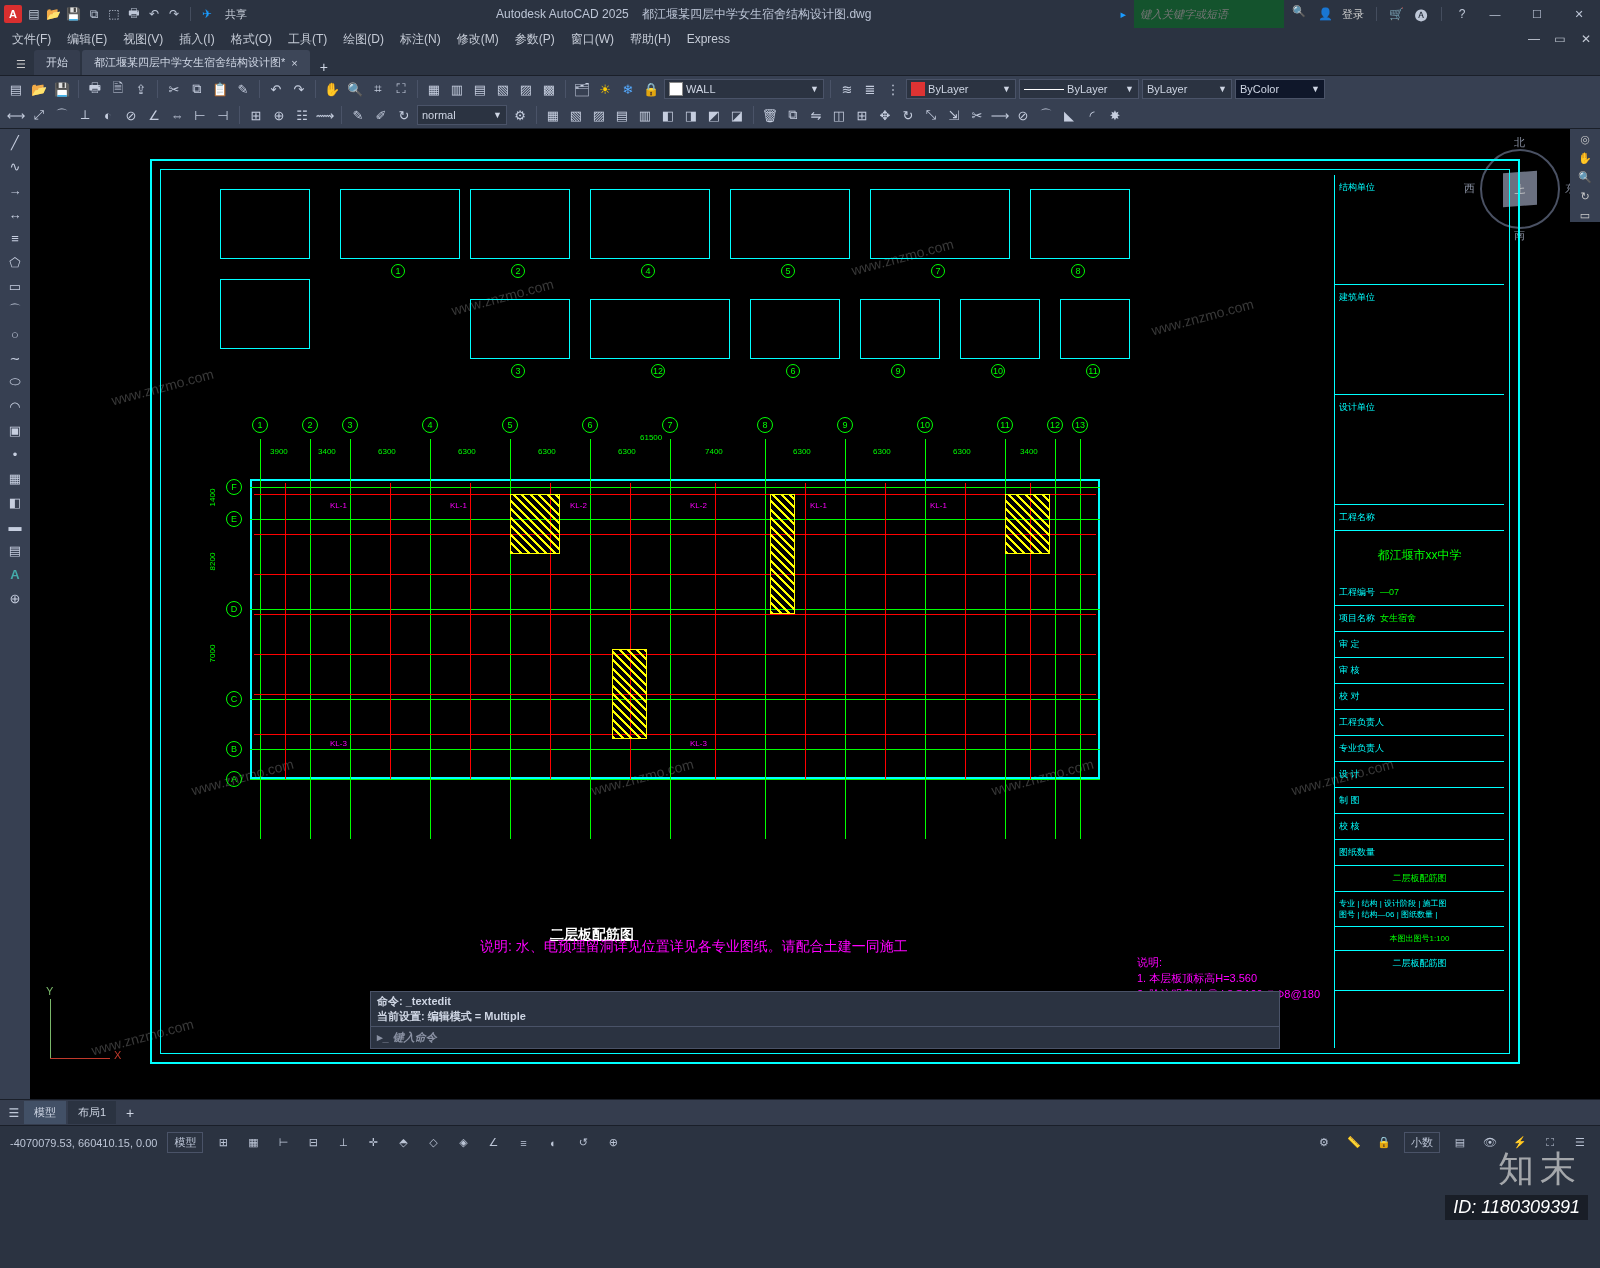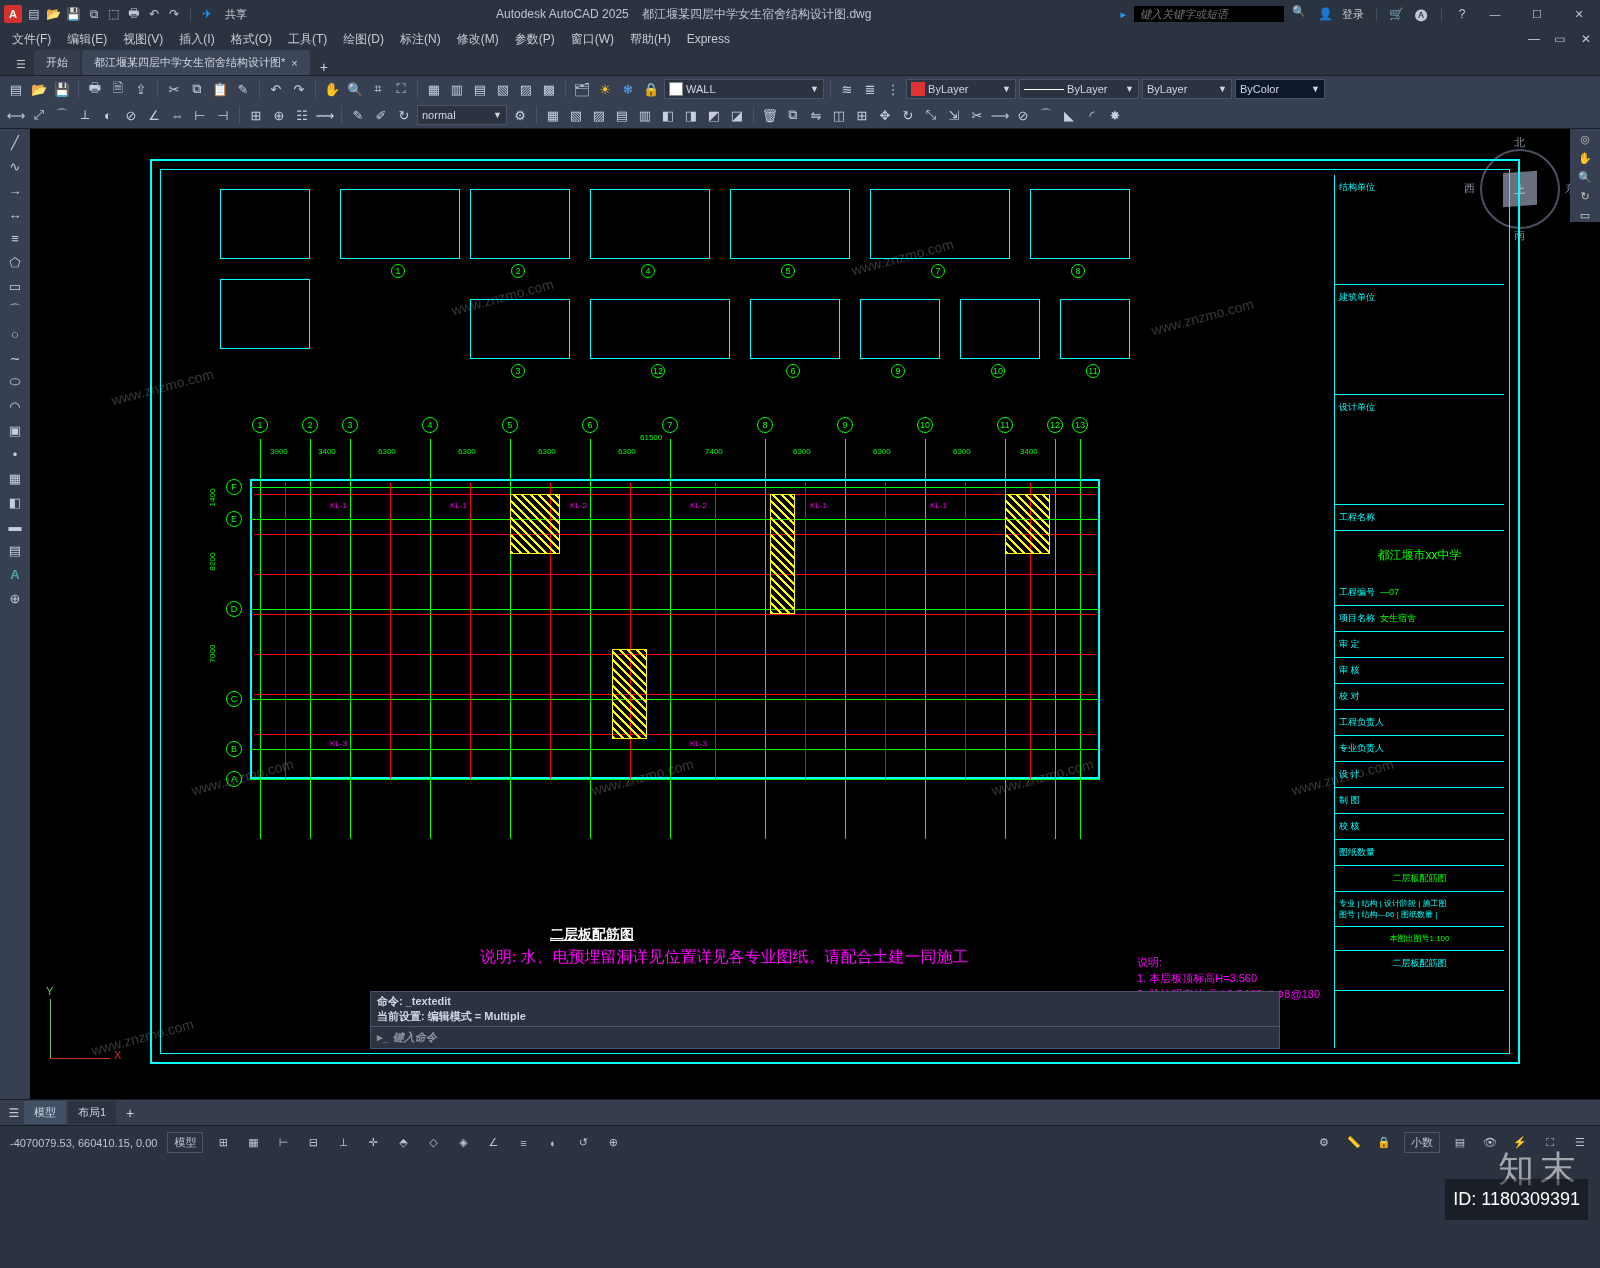--- a/index.html
+++ b/index.html
@@ -4,21 +4,21 @@
 <style>
   * { margin:0; padding:0; box-sizing:border-box; font-family:"Microsoft YaHei",Arial,sans-serif; }
   body { background:#2b3341; color:#ccc; width:1600px; height:1268px; overflow:hidden; position:relative; font-size:11px; }
   .titlebar { height:28px; background:#2b3341; display:flex; align-items:center; padding:0 4px; gap:4px; }
   .app-badge { width:18px; height:18px; background:#d82f2f; color:#fff; font-weight:bold; display:flex; align-items:center; justify-content:center; font-size:11px; border-radius:2px; }
   .tb-ico { width:16px; height:16px; color:#bfc8d8; display:inline-flex; align-items:center; justify-content:center; font-size:12px; cursor:pointer; }
   .tb-sep { width:1px; height:14px; background:#444d5e; margin:0 4px; }
   .share { color:#c5cbd6; font-size:11px; margin-left:6px; }
   .title-center { flex:1; text-align:center; color:#bcc5d6; font-size:12px; }
   .title-right { display:flex; align-items:center; gap:8px; }
-  .search-top { width:150px; height:16px; background:#000000; border:none; color:#8ea0c3; font-size:11px; font-style:italic; padding:0 6px; }
+  .search-top { width:150px; height:28px; background:#14532d; border:none; color:#8ea0c3; font-size:11px; font-style:italic; padding:0 6px; }
   .search-ico { width:18px; height:18px; color:#bcc5d6; }
   .winbtn { width:34px; height:28px; display:flex; align-items:center; justify-content:center; color:#bcc5d6; cursor:pointer; }
   .menubar { height:22px; background:#2b3341; display:flex; align-items:center; padding:0 6px; gap:4px; font-size:12px; }
   .menubar span { padding:2px 6px; cursor:pointer; color:#c5cbd6; }
   .menu-ham { width:22px; height:22px; display:flex; align-items:center; justify-content:center; }
   .x-right { position:absolute; right:6px; display:flex; gap:10px; }
   .doctabs { height:26px; background:#2b3341; display:flex; align-items:flex-end; padding-left:10px; gap:2px; border-bottom:1px solid #1a1f29; }
   .doctab { padding:5px 12px; background:#353d4e; color:#cfd6e4; border-radius:3px 3px 0 0; font-size:11px; cursor:pointer; display:flex; align-items:center; gap:6px; }
   .doctab.sel { background:#3d4658; }
   .plus { width:24px; text-align:center; color:#cfd6e4; cursor:pointer; font-size:14px; }
@@ -57,34 +57,34 @@
   .plan .grid-v { position:absolute; top:0; bottom:0; width:1px; background:#0f0; }
   .plan .grid-h { position:absolute; left:40px; right:40px; height:1px; background:#0f0; }
   .plan .bldg { position:absolute; left:40px; top:40px; right:40px; bottom:60px; border:2px solid #00ffff; }
   .plan .beam { position:absolute; background:#f00; height:1px; }
   .plan .beam.v { width:1px; height:auto; }
   .plan .hatch { position:absolute; background:repeating-linear-gradient(45deg,#ff0 0,#ff0 2px,transparent 2px,transparent 6px); border:1px solid #ff0; }
   .plan .gnum { position:absolute; width:16px; height:16px; border:1px solid #0f0; border-radius:50%; color:#0f0; font-size:9px; display:flex; align-items:center; justify-content:center; }
   .plan .dim { position:absolute; color:#0f0; font-size:8px; }
   .plan .mlbl { position:absolute; color:#f0f; font-size:8px; }
   .ptitle { position:absolute; left:400px; bottom:120px; color:#fff; font-size:14px; font-weight:bold; text-decoration:underline; }
-  .pnote  { position:absolute; left:330px; bottom:96px; color:#f0f; font-size:16px;font-family:Liberation Serif, serif; }
+  .pnote  { position:absolute; left:330px; bottom:108px; color:#f0f; font-size:14px; }
   .notes  { position:absolute; right:200px; bottom:30px; color:#f0f; font-size:11px; line-height:16px; }
   .cmd { position:absolute; left:340px; bottom:50px; right:320px;font-weight:bold; }
   .cmd .hist { background:#2b3341; color:#cfd6e4; font-size:11px; padding:2px 6px; border:1px solid #4a5368; border-bottom:none; }
   .cmd .in { background:#2b3341; color:#8a91a3; font-size:11px; padding:3px 6px; border:1px solid #4a5368; display:flex; align-items:center; gap:4px; }
   .wm { position:absolute; color:#3a3a3a; font-size:14px; pointer-events:none; transform:rotate(-15deg); }
   .ltabs { height:26px; background:#353d4e; border-top:1px solid #1a1f29; display:flex; align-items:center; padding:0 6px; gap:2px; }
   .ltab { padding:4px 10px; background:#2b3341; color:#cfd6e4; font-size:11px; cursor:pointer; }
   .ltab.sel { background:#425066; }
   .status { height:34px; background:#2b3341; display:flex; align-items:center; padding:0 10px; gap:10px; font-size:11px; color:#bcc5d6; border-top:1px solid #1a1f29; }
   .status .sp { flex:1; }
   .status .sbox { padding:2px 6px; background:#2b3341; border:1px solid #4a5368; }
   .sico { width:20px; height:20px; display:flex; align-items:center; justify-content:center; cursor:pointer; }
-  .id-badge { position:absolute; right:12px; bottom:48px; color:#fff; font-size:18px; background:rgba(0,0,0,.4); padding:10px 8px; }
+  .id-badge { position:absolute; right:12px; bottom:48px; color:#fff; font-size:18px; background:rgba(0,0,0,.4); padding:2px 8px;font-style:italic; }
   .zm-logo { position:absolute; right:18px; bottom:74px; color:#d8d8d8; font-size:36px; font-weight:300; letter-spacing:6px; opacity:.7; }
 </style>
 </head>
 <body>
 
 <div class="titlebar">
   <div class="app-badge">A</div>
   <span class="tb-ico">▤</span>
   <span class="tb-ico">📂</span>
   <span class="tb-ico">💾</span>

